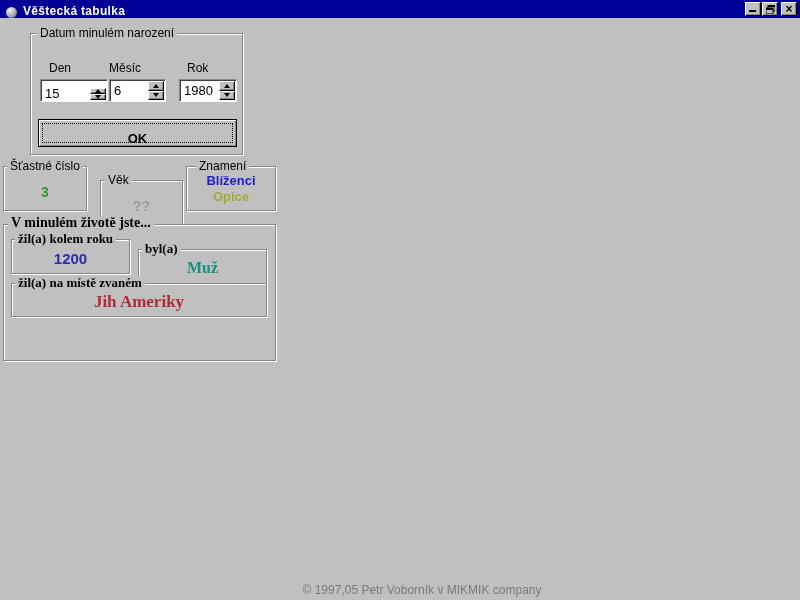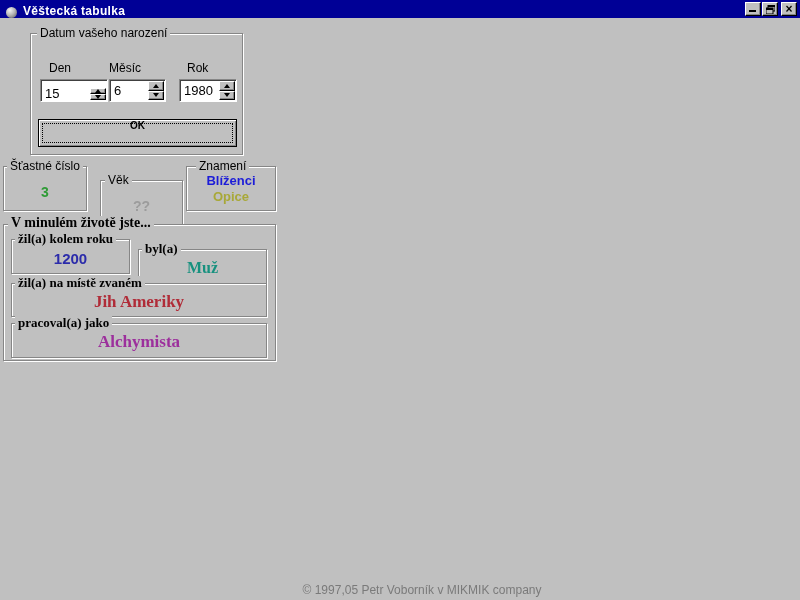--- a/index.html
+++ b/index.html
@@ -88,22 +88,22 @@
     cursor:default;
   }
   .arrow-up { width:0; height:0; border-left:3px solid transparent; border-right:3px solid transparent; border-bottom:4px solid #000; }
   .arrow-down { width:0; height:0; border-left:3px solid transparent; border-right:3px solid transparent; border-top:4px solid #000; }
 
   .ok-button {
     position:absolute;
     background:#c0c0c0;
     border:1px solid #000000;
     box-shadow:inset 1px 1px 0 #ffffff, inset -1px -1px 0 #868686;
-    display:flex; align-items:flex-start; justify-content:center;
-    font-size:10px; font-weight:bold; color:#000;
+    display:flex; align-items:flex-end; justify-content:center;
+    font-size:13px; font-weight:bold; color:#000;
     cursor:default;
   }
   .ok-focus { position:absolute; left:3px; right:3px; top:3px; bottom:3px; border:1px dotted #000; }
 
   
   .value-line {
     position:absolute; left:0; width:100%;
     text-align:center; white-space:nowrap;
   }
   .v-sans-bold { font-weight:bold; font-size:14px; }
@@ -134,21 +134,21 @@
         <rect x="0" y="3" width="7" height="2" fill="#000"></rect>
       </svg>
     </div>
     <div class="tb-btn close-gap">
       <span class="close-glyph">×</span>
     </div>
   </div>
 </div>
 
 <div class="frame" style="left:30px; top:33px; width:213px; height:122px;">
-  <span class="caption sys" style="left:6px; top:-7px;">Datum vašeho narození</span>
+  <span class="caption sys" style="left:6px; top:-7px;">Datum minulém narození</span>
 
   <span class="field-label" style="left:18px; top:27px;">Den</span>
   <span class="field-label" style="left:78px; top:27px;">Měsíc</span>
   <span class="field-label" style="left:156px; top:27px;">Rok</span>
 
   <div class="spinedit" style="left:9px; top:45px; width:68px;align-items:flex-end;">
     <div class="spin-value">15</div>
     <div class="spin-buttons">
       <div class="spin-btn">
           <span class="arrow-up"></span>
@@ -216,19 +216,15 @@
   <div class="frame" style="left:134px; top:24px; width:129px; height:35px;">
     <span class="caption serif" style="left:3px; top:-8px;">byl(a)</span>
     <div class="value-line v-serif" style="top: 9px; font-size: 16px; color: rgb(24, 145, 127);">Muž</div>
   </div>
 
   <div class="frame" style="left:7px; top:58px; width:256px; height:34px;">
     <span class="caption serif" style="left:3px; top:-8px;">žil(a) na místě zvaném</span>
     <div class="value-line v-serif" style="top: 8px; font-size: 17px; color: rgb(176, 44, 56);">Jih Ameriky</div>
   </div>
 
-  <div class="frame" style="left:7px; top:98px; width:256px; height:35px;">
-    <span class="caption serif" style="left:3px; top:-8px;">pracoval(a) jako</span>
-    <div class="value-line v-serif" style="top: 8px; font-size: 17px; color: rgb(156, 47, 156);">Alchymista</div>
-  </div>
 </div>
 
 <div class="footer">© 1997,05 Petr Voborník v MIKMIK company</div>
 
 </body></html>

